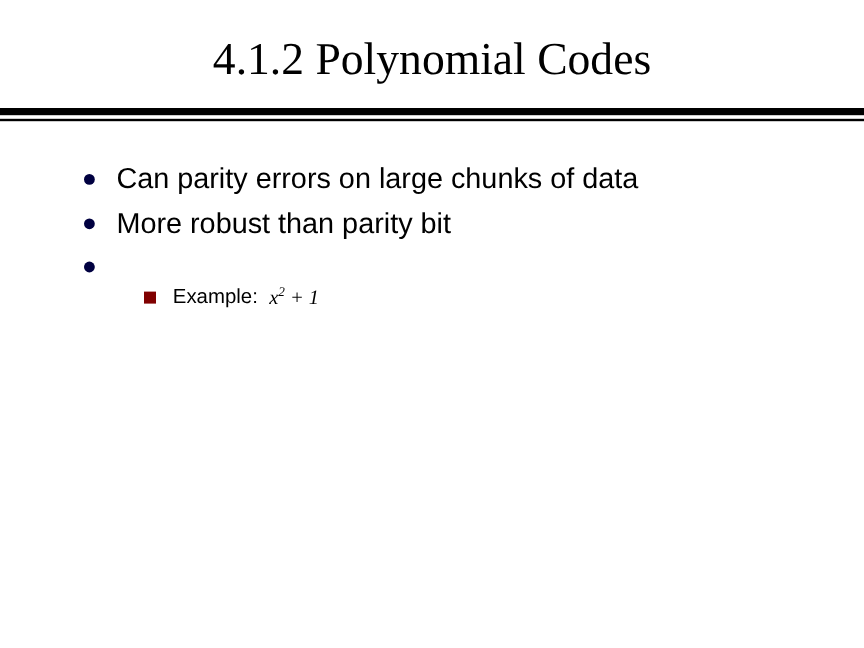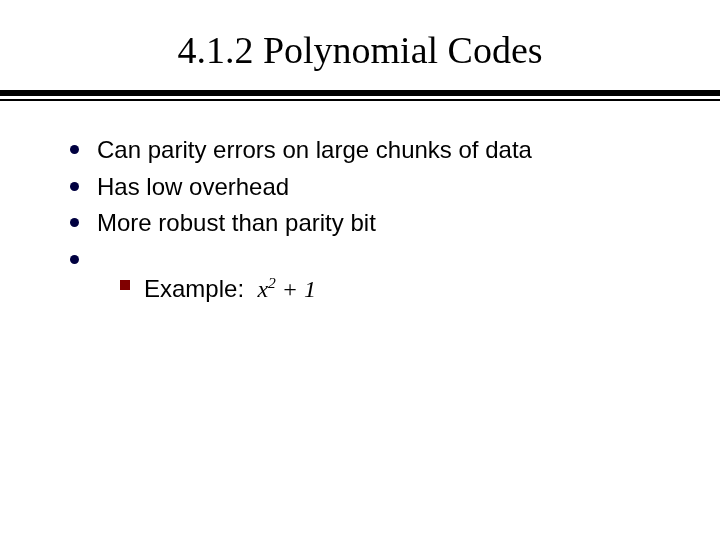--- a/index.html
+++ b/index.html
@@ -8,44 +8,40 @@
   .title { text-align: center; font-size: 38px; font-weight: 400; color: #000; font-family: 'Times New Roman', Times, serif; margin-bottom: 18px; }
   .rule-wrap { width: 100%; }
   .rule-thick { height: 6px; background: #000; width: 100%; }
   .rule-thin { height: 2px; background: #000; width: 100%; margin-top: 3px; }
   .content { padding: 34px 50px 0 70px; font-family: Arial, Helvetica, sans-serif; }
   .bullet-row { display: flex; align-items: flex-start; margin-bottom: 6px; }
   .dot { width: 9px; height: 9px; border-radius: 50%; background: #000040; flex: 0 0 auto; margin-top: 10px; margin-right: 18px; }
   .bullet-text { font-size: 24px; color: #000; line-height: 1.28; }
   .sub-row { display: flex; align-items: flex-start; margin-top: 10px; margin-left: 50px; }
   .square { width: 10px; height: 10px; background: #800000; flex: 0 0 auto; margin-top: 6px; margin-right: 14px; }
-  .sub-text { font-size: 24px; color: #000; font-family: Arial, Helvetica, sans-serif; }
+  .sub-text { font-size: 17px; color: #000; font-family: Arial, Helvetica, sans-serif; }
   .expr { font-family: 'Times New Roman', Times, serif; font-style: italic; }
   .expr sup { font-size: 0.65em; font-style: italic; }
 </style>
 </head>
 <body>
 
 <div class="slide">
   <h1 class="title">4.1.2 Polynomial Codes</h1>
   <div class="rule-wrap">
     <div class="rule-thick"></div>
     <div class="rule-thin"></div>
   </div>
   <div class="content">
     <div class="bullet-row">
       <div class="dot"></div>
       <div class="bullet-text">Can parity errors on large chunks of data</div>
     </div>
     <div class="bullet-row">
       <div class="dot"></div>
-      <div class="bullet-text">Has low overhead</div>
-    </div>
-    <div class="bullet-row">
-      <div class="dot"></div>
       <div class="bullet-text">More robust than parity bit</div>
     </div>
     <div class="bullet-row">
       <div class="dot"></div>
     </div>
     <div class="sub-row">
       <div class="square"></div>
       <div class="sub-text">
         <span>Example:</span>&nbsp;&nbsp;<span class="expr"><span>x</span><sup>2</sup><span> + 1</span></span>
       </div>

